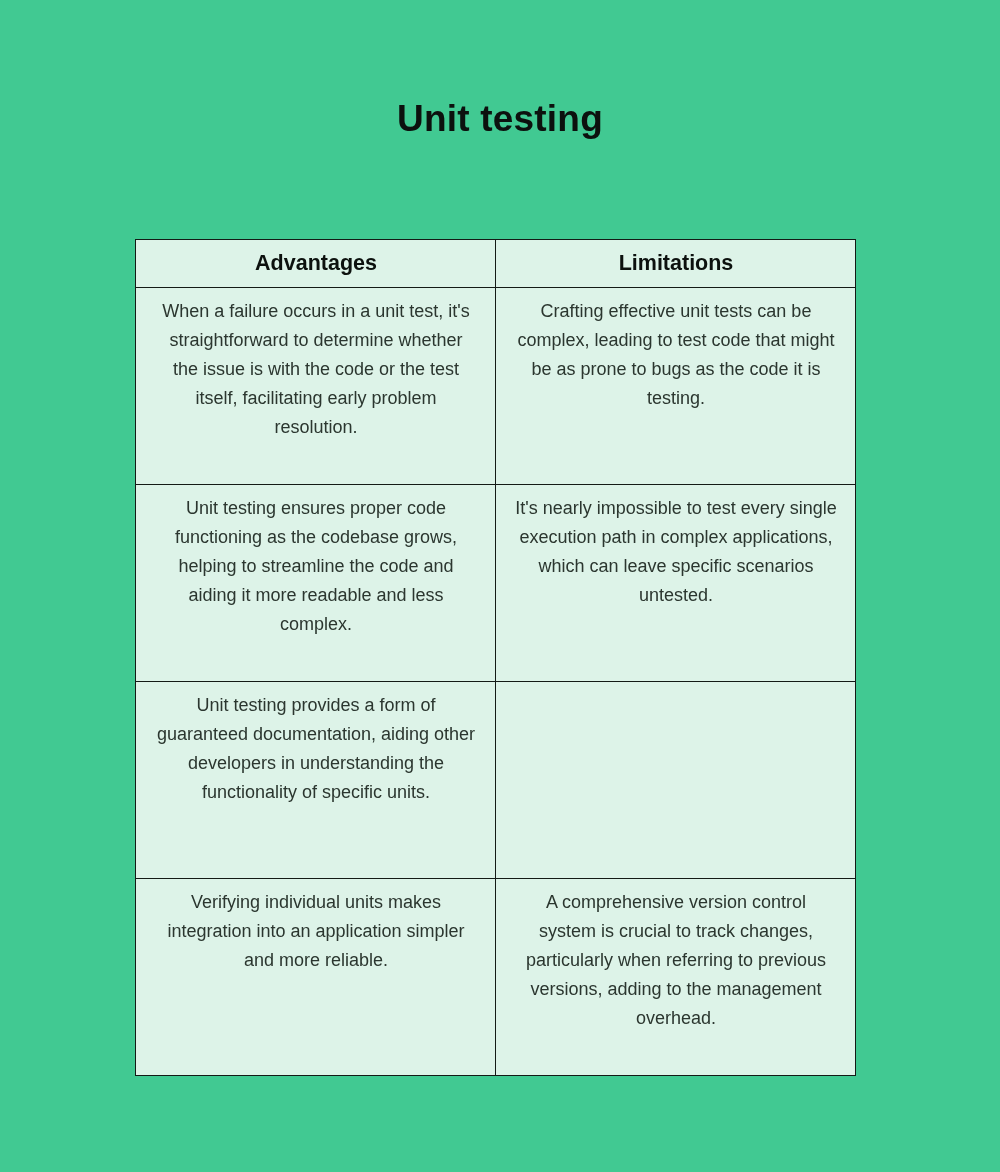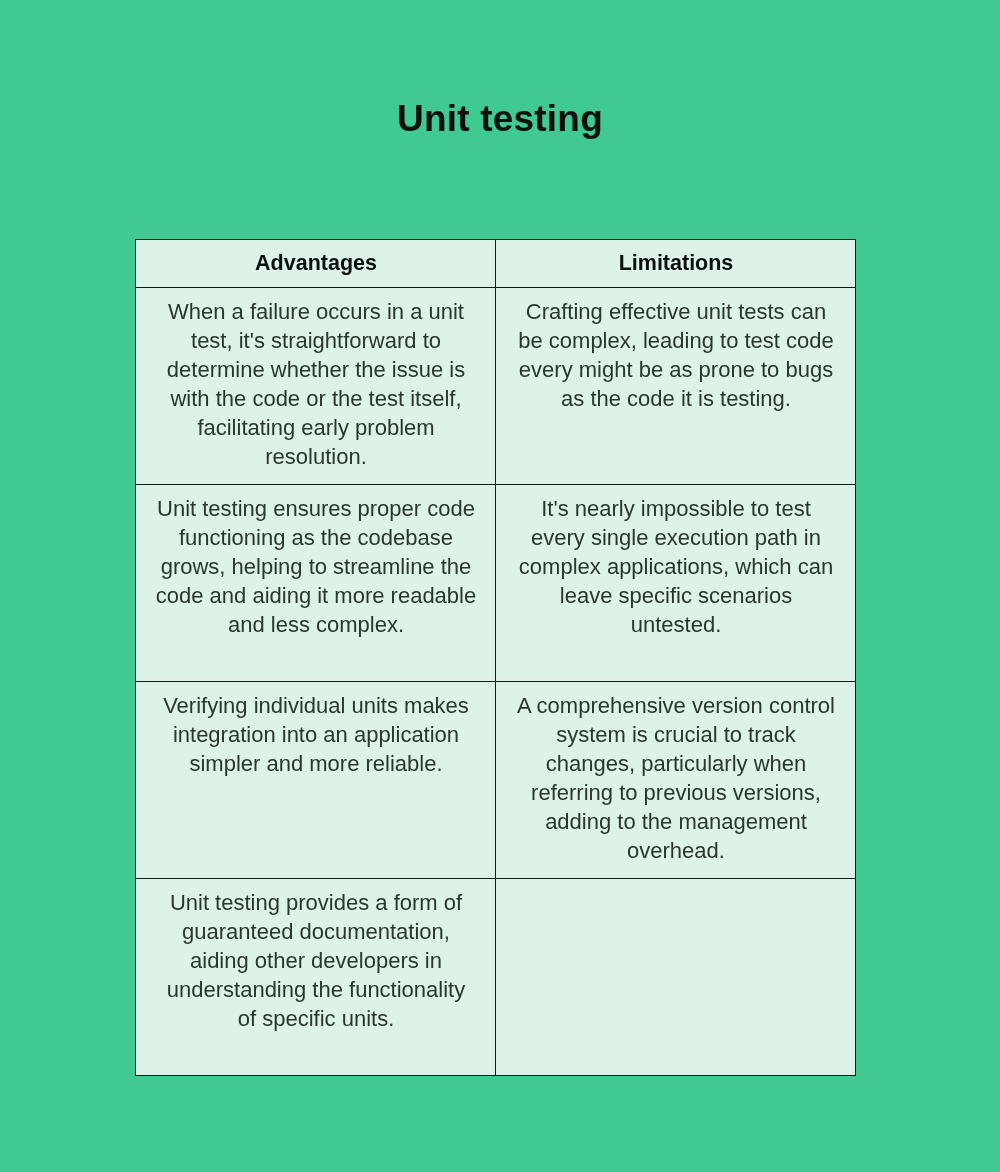--- a/index.html
+++ b/index.html
@@ -56,50 +56,50 @@
     font-size: 21.5px;
     font-weight: 700;
     color: var(--heading-text);
     padding-top: 4px;
     padding-bottom: 4px;
   }
   table.comparison tbody tr {
     height: 197px;
   }
   table.comparison td {
-    font-size: 22px;
+    font-size: 18px;
     line-height: 29px;
     color: var(--body-text);
   }
 </style>
 </head>
 <body>
 
 <div class="page">
   <h1 class="page-title">Unit testing</h1>
 
   <table class="comparison">
     <thead>
       <tr>
         <th>Advantages</th>
         <th>Limitations</th>
       </tr>
     </thead>
     <tbody id="table-body">
         <tr>
           <td>When a failure occurs in a unit test, it's straightforward to determine whether the issue is with the code or the test itself, facilitating early problem resolution.</td>
-          <td>Crafting effective unit tests can be complex, leading to test code every might be as prone to bugs as the code it is testing.</td>
+          <td>Crafting effective unit tests can be complex, leading to test code that might be as prone to bugs as the code it is testing.</td>
         </tr>
         <tr>
           <td>Unit testing ensures proper code functioning as the codebase grows, helping to streamline the code and aiding it more readable and less complex.</td>
           <td>It's nearly impossible to test every single execution path in complex applications, which can leave specific scenarios untested.</td>
         </tr>
         <tr>
+          <td>Unit testing provides a form of guaranteed documentation, aiding other developers in understanding the functionality of specific units.</td>
+          <td></td>
+        </tr>
+        <tr>
           <td>Verifying individual units makes integration into an application simpler and more reliable.</td>
           <td>A comprehensive version control system is crucial to track changes, particularly when referring to previous versions, adding to the management overhead.</td>
-        </tr>
-        <tr>
-          <td>Unit testing provides a form of guaranteed documentation, aiding other developers in understanding the functionality of specific units.</td>
-          <td></td>
         </tr>
       </tbody>
   </table>
 </div>
 
 </body></html>

